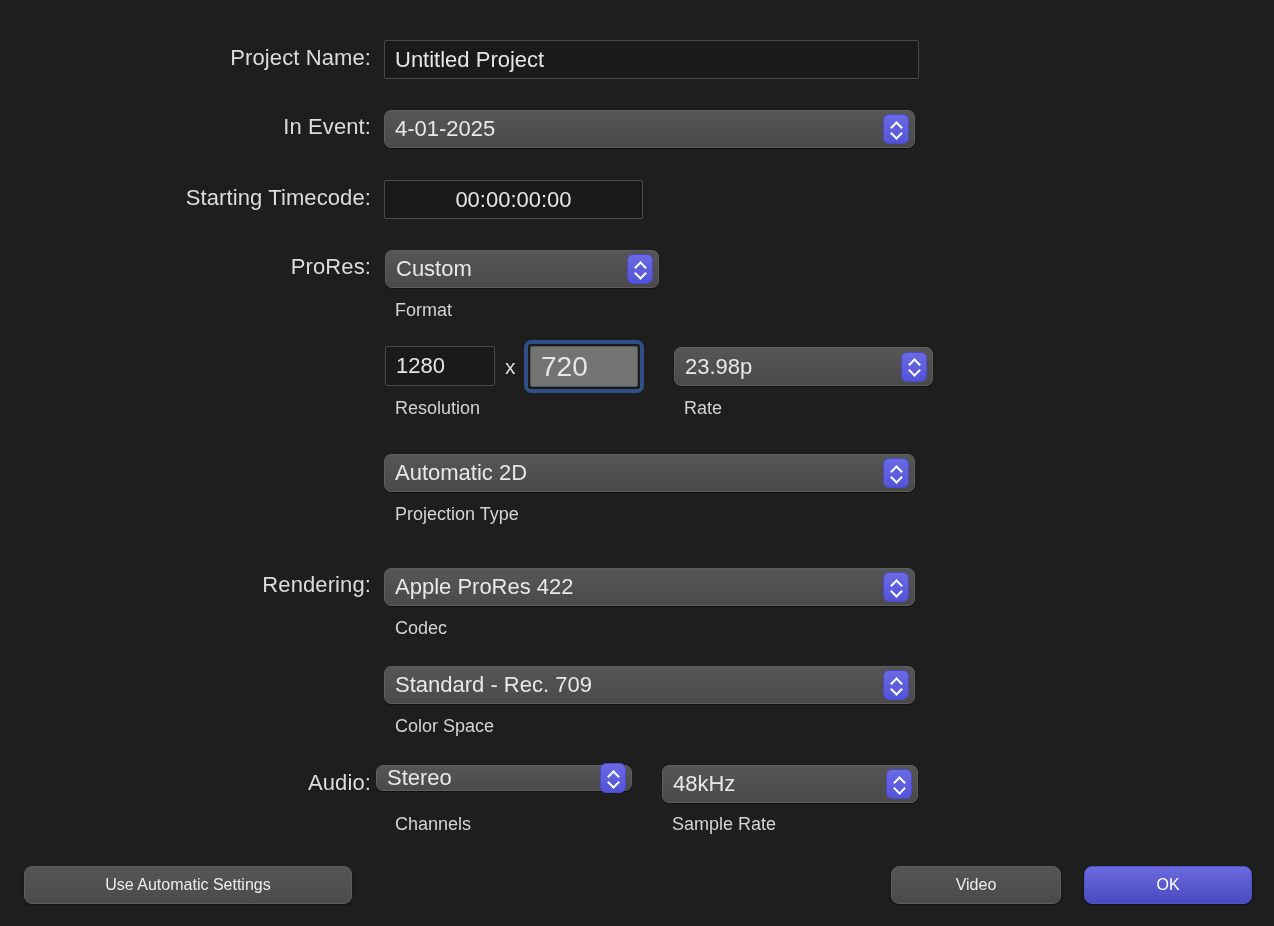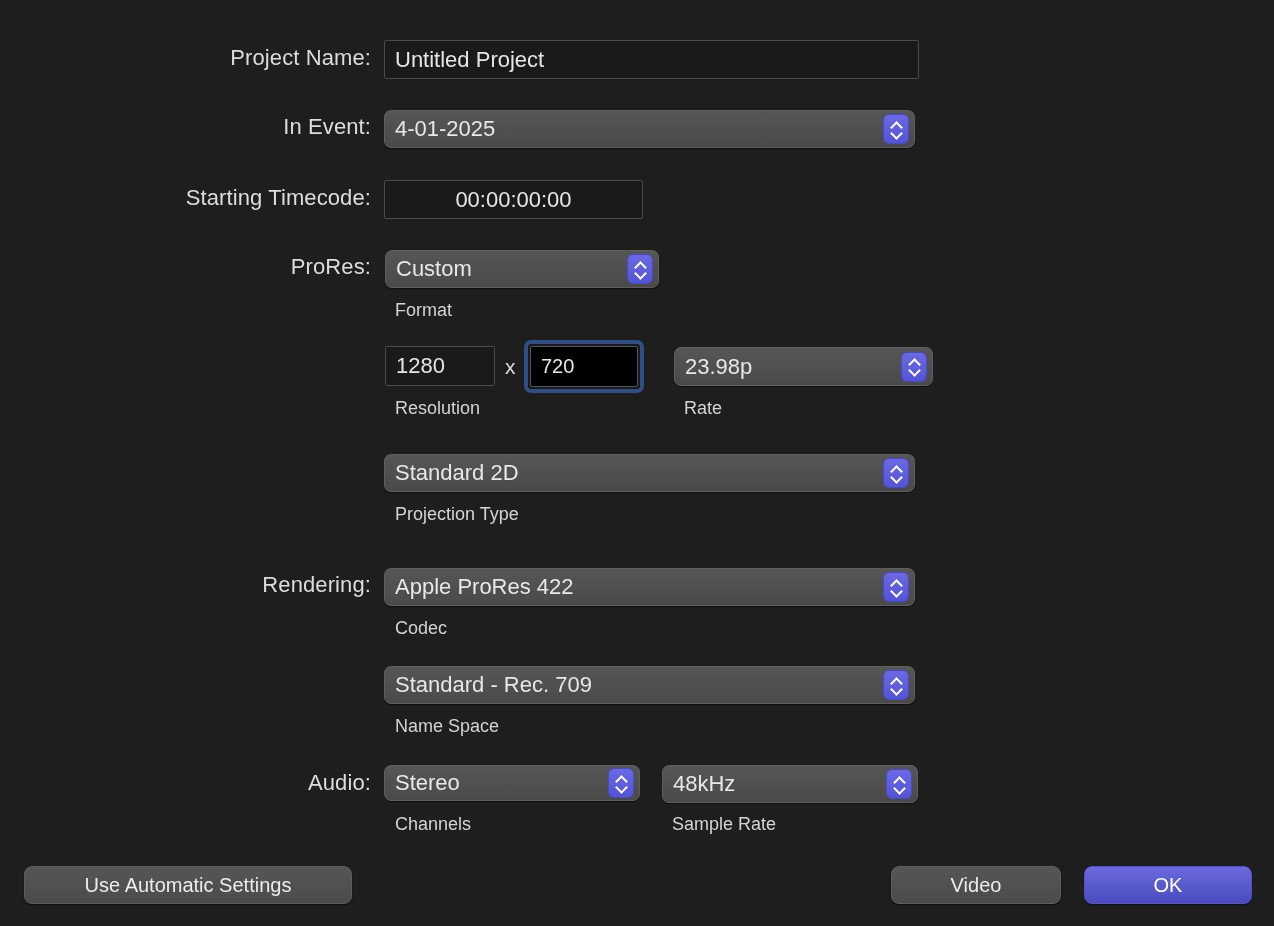--- a/index.html
+++ b/index.html
@@ -71,27 +71,27 @@
   .focus-wrap {
     position: absolute;
     border: 4px solid #2f4f86;
     border-radius: 7px;
     background: #1a1a1a;
     padding: 2px;
   }
   .focus-wrap .inner {
     width: 100%;
     height: 100%;
-    background: #000000;
+    background: #737373;
     border: 1px solid #555;
     border-radius: 2px;
     display: flex;
     align-items: center;
     padding: 0 10px;
-    font-size: 20px;
+    font-size: 28px;
     color: #e6e6e6;
   }
 
   
   .popup {
     position: absolute;
     background: linear-gradient(180deg, #565656 0%, #4a4a4a 100%);
     border: 1px solid #5e5e5e;
     border-radius: 7px;
     display: flex;
@@ -153,21 +153,21 @@
     color: #dcdcdc;
   }
 
   
   .btn {
     position: absolute;
     border-radius: 8px;
     display: flex;
     align-items: center;
     justify-content: center;
-    font-size: 20px;
+    font-size: 16px;
     white-space: nowrap;
     box-shadow: 0 1px 2px rgba(0,0,0,0.5);
   }
   .btn-gray {
     background: linear-gradient(180deg, #565656 0%, #4b4b4b 100%);
     border: 1px solid #5c5c5c;
     color: #ececec;
   }
   .btn-primary {
     background: linear-gradient(180deg, #6b6bdf 0%, #4a4ac0 100%);
@@ -226,21 +226,21 @@
   <div class="popup" style="left:674px; top:347px; width:259px; height:39px;">
     <span class="value">23.98p</span>
     <span class="stepper">
       <span class="chev up"></span>
       <span class="chev down"></span>
     </span>
   </div>
   <div class="sub-caption" style="left:684px; top:398px;">Rate</div>
 
   <div class="popup" style="left:384px; top:454px; width:531px; height:38px;">
-    <span class="value">Standard 2D</span>
+    <span class="value">Automatic 2D</span>
     <span class="stepper">
       <span class="chev up"></span>
       <span class="chev down"></span>
     </span>
   </div>
   <div class="sub-caption" style="left:395px; top:504px;">Projection Type</div>
 
   <div class="label-col" style="top:572px;">
     <div class="row-label">Rendering:</div>
   </div>
@@ -253,26 +253,26 @@
   </div>
   <div class="sub-caption" style="left:395px; top:618px;">Codec</div>
 
   <div class="popup" style="left:384px; top:666px; width:531px; height:38px;">
     <span class="value">Standard - Rec. 709</span>
     <span class="stepper">
       <span class="chev up"></span>
       <span class="chev down"></span>
     </span>
   </div>
-  <div class="sub-caption" style="left:395px; top:716px;">Name Space</div>
+  <div class="sub-caption" style="left:395px; top:716px;">Color Space</div>
 
   <div class="label-col" style="top:770px;">
     <div class="row-label">Audio:</div>
   </div>
-  <div class="popup" style="left:384px; top:765px; width:256px; height:36px;">
+  <div class="popup" style="left:376px; top:765px; width:256px; height:26px;">
     <span class="value">Stereo</span>
     <span class="stepper">
       <span class="chev up"></span>
       <span class="chev down"></span>
     </span>
   </div>
   <div class="sub-caption" style="left:395px; top:814px;">Channels</div>
 
   <div class="popup" style="left:662px; top:765px; width:256px; height:38px;">
     <span class="value">48kHz</span>

